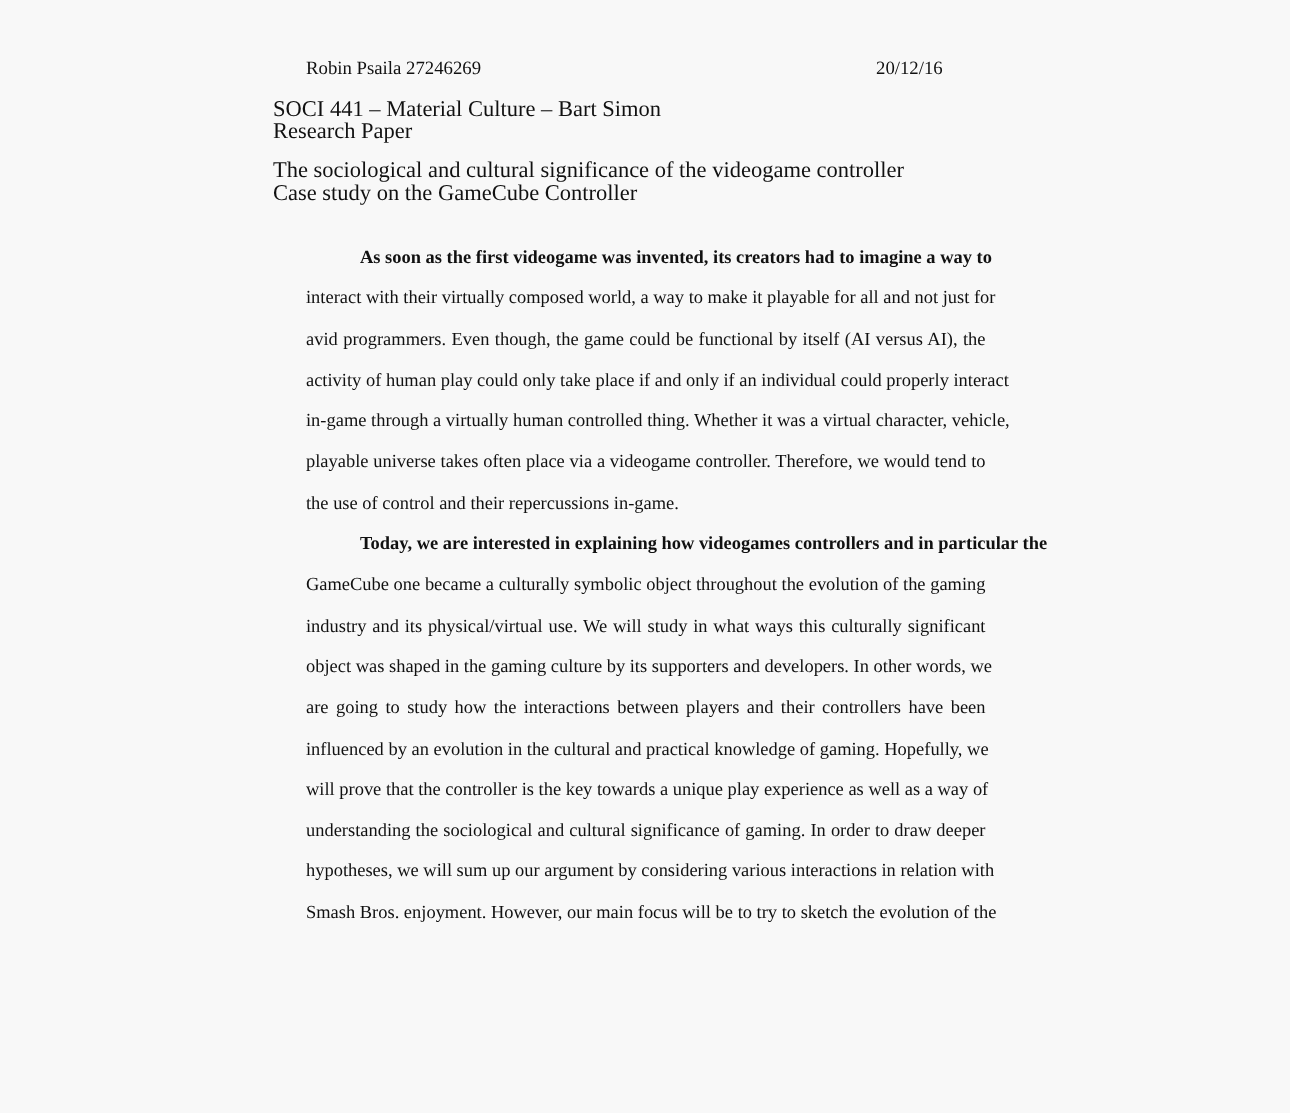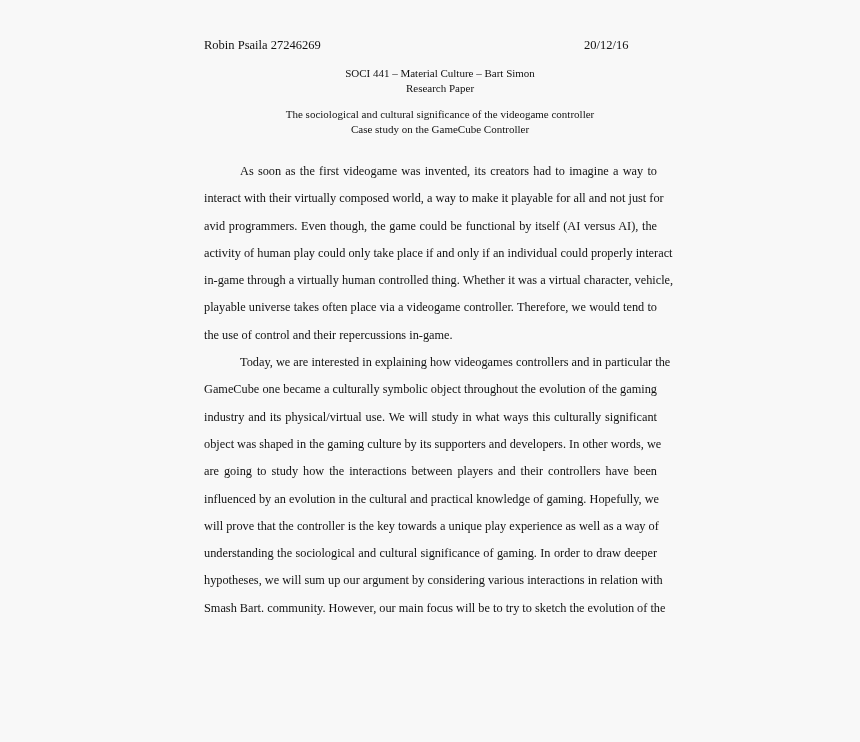--- a/index.html
+++ b/index.html
@@ -7,30 +7,30 @@
     width: 860px; height: 742px; overflow: hidden;
     background: #f8f8f8;
     font-family: "Liberation Serif", "DejaVu Serif", serif;
     color: #111;
     position: relative;
   }
   .page { position: absolute; left: 0; top: 0; width: 860px; height: 742px; }
   .hdr { position: absolute; top: 38px; font-size: 12.5px; }
   .hdr-left { left: 204px; }
   .hdr-right { left: 584px; }
-  .center { position: absolute; left: 200px; width: 480px; text-align: center; font-size: 11px; line-height: 15px; }
+  .center { position: absolute; left: 182px; width: 480px; font-size: 15px; line-height: 15px; }
   .course { top: 66px; }
   .title { top: 107px; }
   .body {
     position: absolute; left: 204px; top: 158px; width: 453px;
     font-size: 12.3px; line-height: 27.3px; text-align: justify;
   }
   .line { display: block; white-space: nowrap; text-align: justify; text-align-last: justify; height: 27.3px; }
   .line.last { text-align-last: left; }
-  .indent { padding-left: 36px; }
+  .indent { padding-left: 36px; font-weight: bold; }
   .para2 { margin-top: 0; }
 </style>
 </head>
 <body>
 
 <div class="page">
   <div class="hdr hdr-left">Robin Psaila 27246269</div>
   <div class="hdr hdr-right">20/12/16</div>
 
   <div class="center course">
@@ -56,16 +56,16 @@
     <div class="para2">
       <span class="line indent">Today, we are interested in explaining how videogames controllers and in particular the</span>
       <span class="line">GameCube one became a culturally symbolic object throughout the evolution of the gaming</span>
       <span class="line">industry and its physical/virtual use. We will study in what ways this culturally significant</span>
       <span class="line">object was shaped in the gaming culture by its supporters and developers. In other words, we</span>
       <span class="line">are going to study how the interactions between players and their controllers have been</span>
       <span class="line">influenced by an evolution in the cultural and practical knowledge of gaming. Hopefully, we</span>
       <span class="line">will prove that the controller is the key towards a unique play experience as well as a way of</span>
       <span class="line">understanding the sociological and cultural significance of gaming. In order to draw deeper</span>
       <span class="line">hypotheses, we will sum up our argument by considering various interactions in relation with</span>
-      <span class="line">Smash Bart. community. However, our main focus will be to try to sketch the evolution of the</span>
+      <span class="line">Smash Bros. enjoyment. However, our main focus will be to try to sketch the evolution of the</span>
     </div>
   </div>
 </div>
 
 </body></html>

